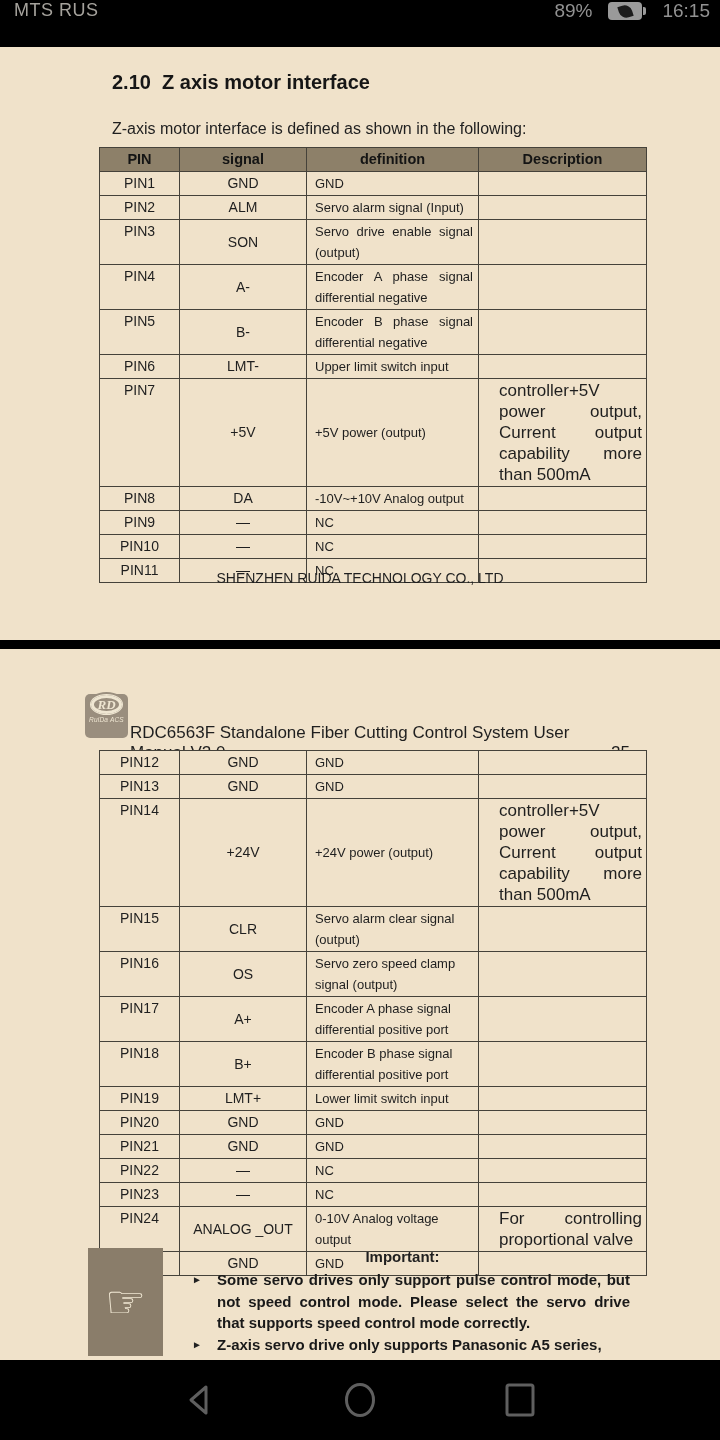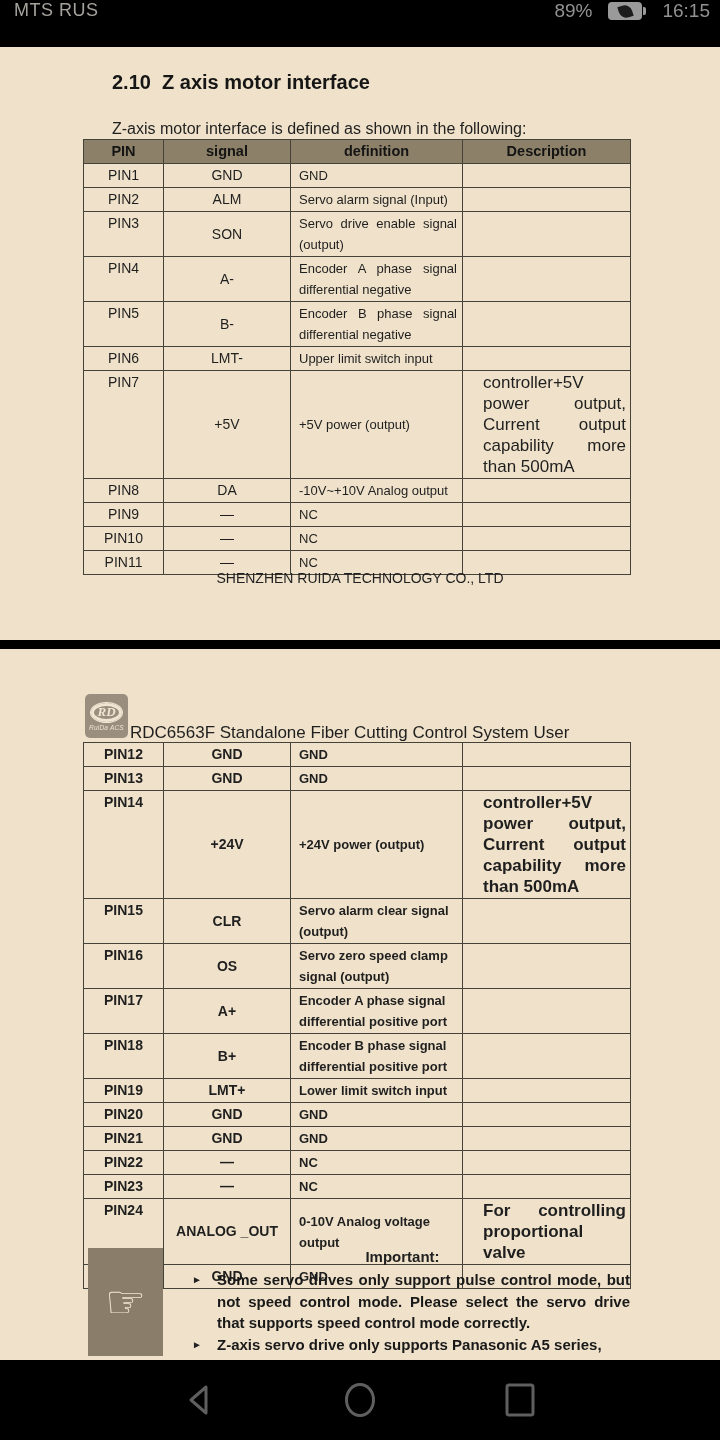--- a/index.html
+++ b/index.html
@@ -39,40 +39,40 @@
   .page-1{top:47px;height:593px;}
   .page-break{position:absolute;top:640px;left:0;width:720px;height:9px;background:#000;}
   .page-2{top:649px;height:711px;}
   .section-title{
     position:absolute;top:24px;left:112px;font-size:20px;font-weight:bold;
     white-space:pre;color:#161616;
   }
   .intro{position:absolute;top:73px;left:112px;font-size:16px;}
   
   table.pin-table{
-    border-collapse:collapse;table-layout:fixed;width:547px;position:absolute;left:83px;
-    font-size:14px;background:var(--page-bg);
+    border-collapse:collapse;table-layout:fixed;width:547px;position:absolute;left:99px;
+    font-size:14px;background:var(--page-bg);margin-top:8px;
   }
   .t1{top:92px;}
-  .t2{top:93px;font-weight:bold;}
+  .t2{top:93px;}
   .pin-table th,.pin-table td{border:1px solid var(--border);line-height:21px;padding:1px 6px;}
   .pin-table th{
     background:var(--header-bg);font-weight:bold;height:23px;font-size:14.5px;color:#141414;
   }
   td.c0{text-align:center;vertical-align:top;}
   td.c1{text-align:center;vertical-align:middle;}
   td.c2{vertical-align:middle;font-size:13px;padding-left:8px;padding-right:5px;}
   td.c3{vertical-align:middle;font-size:17px;padding-left:20px;padding-right:4px;text-align:justify;}
   table.justify-def td.c2{text-align:justify;}
   .doc-footer{position:absolute;top:523px;left:0;width:720px;text-align:center;font-size:14px;}
   
   .logo{
     position:absolute;top:45px;left:85px;width:43px;height:44px;border-radius:5px;
     background:var(--logo-bg);display:flex;flex-direction:column;align-items:center;
-    justify-content:center;gap:1px;
+    justify-content:flex-start;gap:1px;
   }
   .logo-oval{
     width:33px;height:21px;border:1px solid var(--cream);border-radius:50%;
     box-shadow:0 0 0 2px var(--logo-bg),0 0 0 3px var(--cream) inset;
     display:flex;align-items:center;justify-content:center;
   }
   .logo-rd{
     font-family:"Liberation Serif","DejaVu Serif",serif;font-style:italic;font-weight:bold;
     font-size:13px;color:var(--cream);
   }

